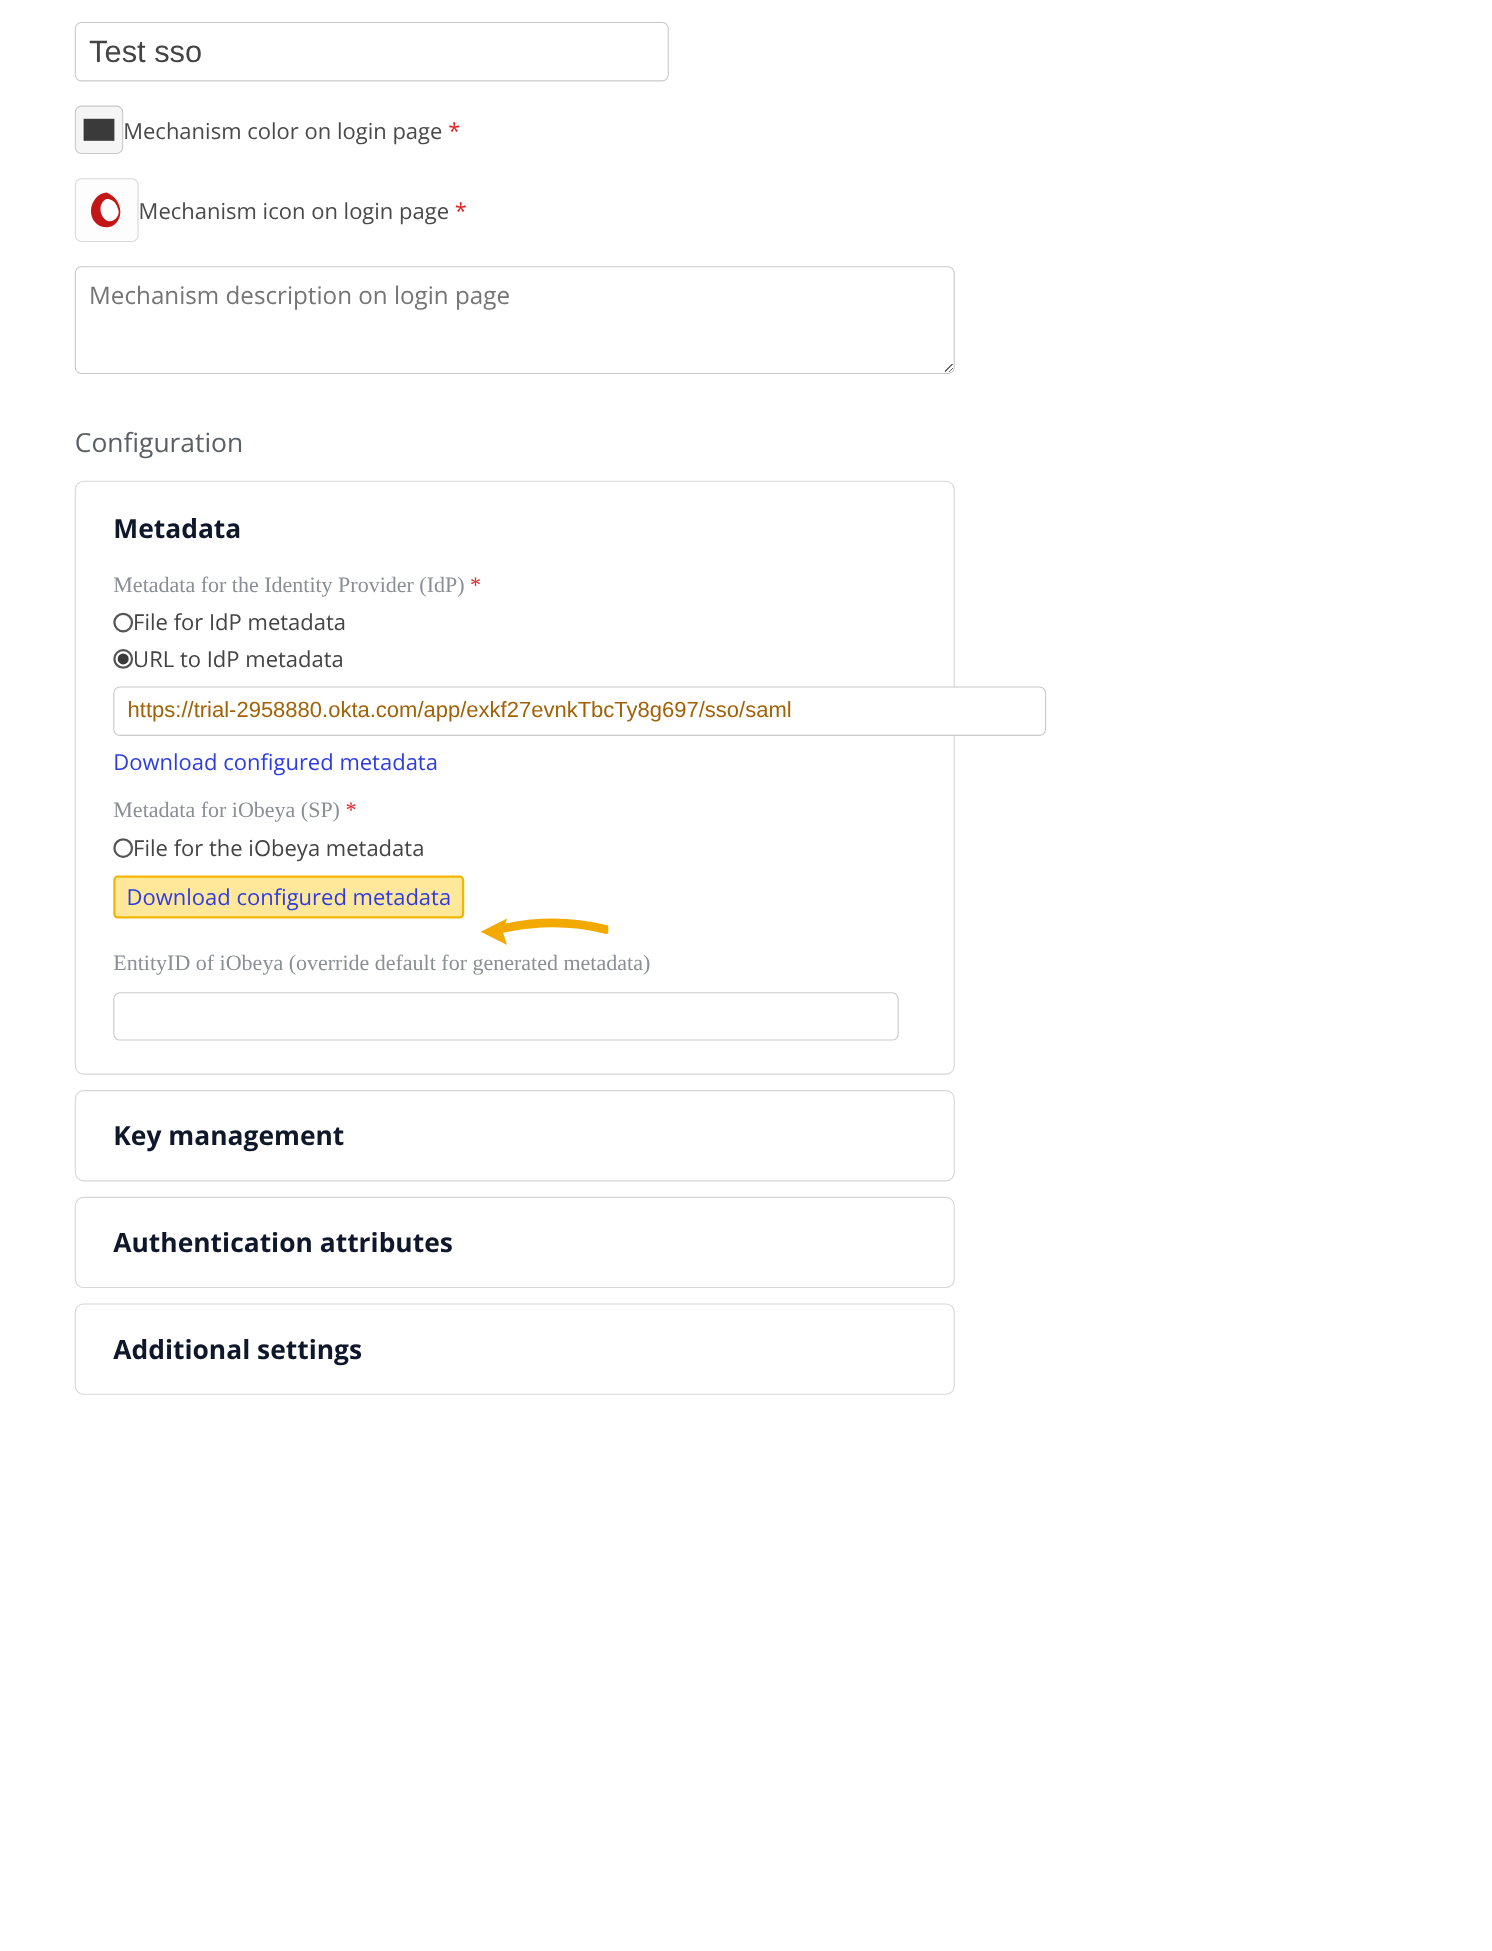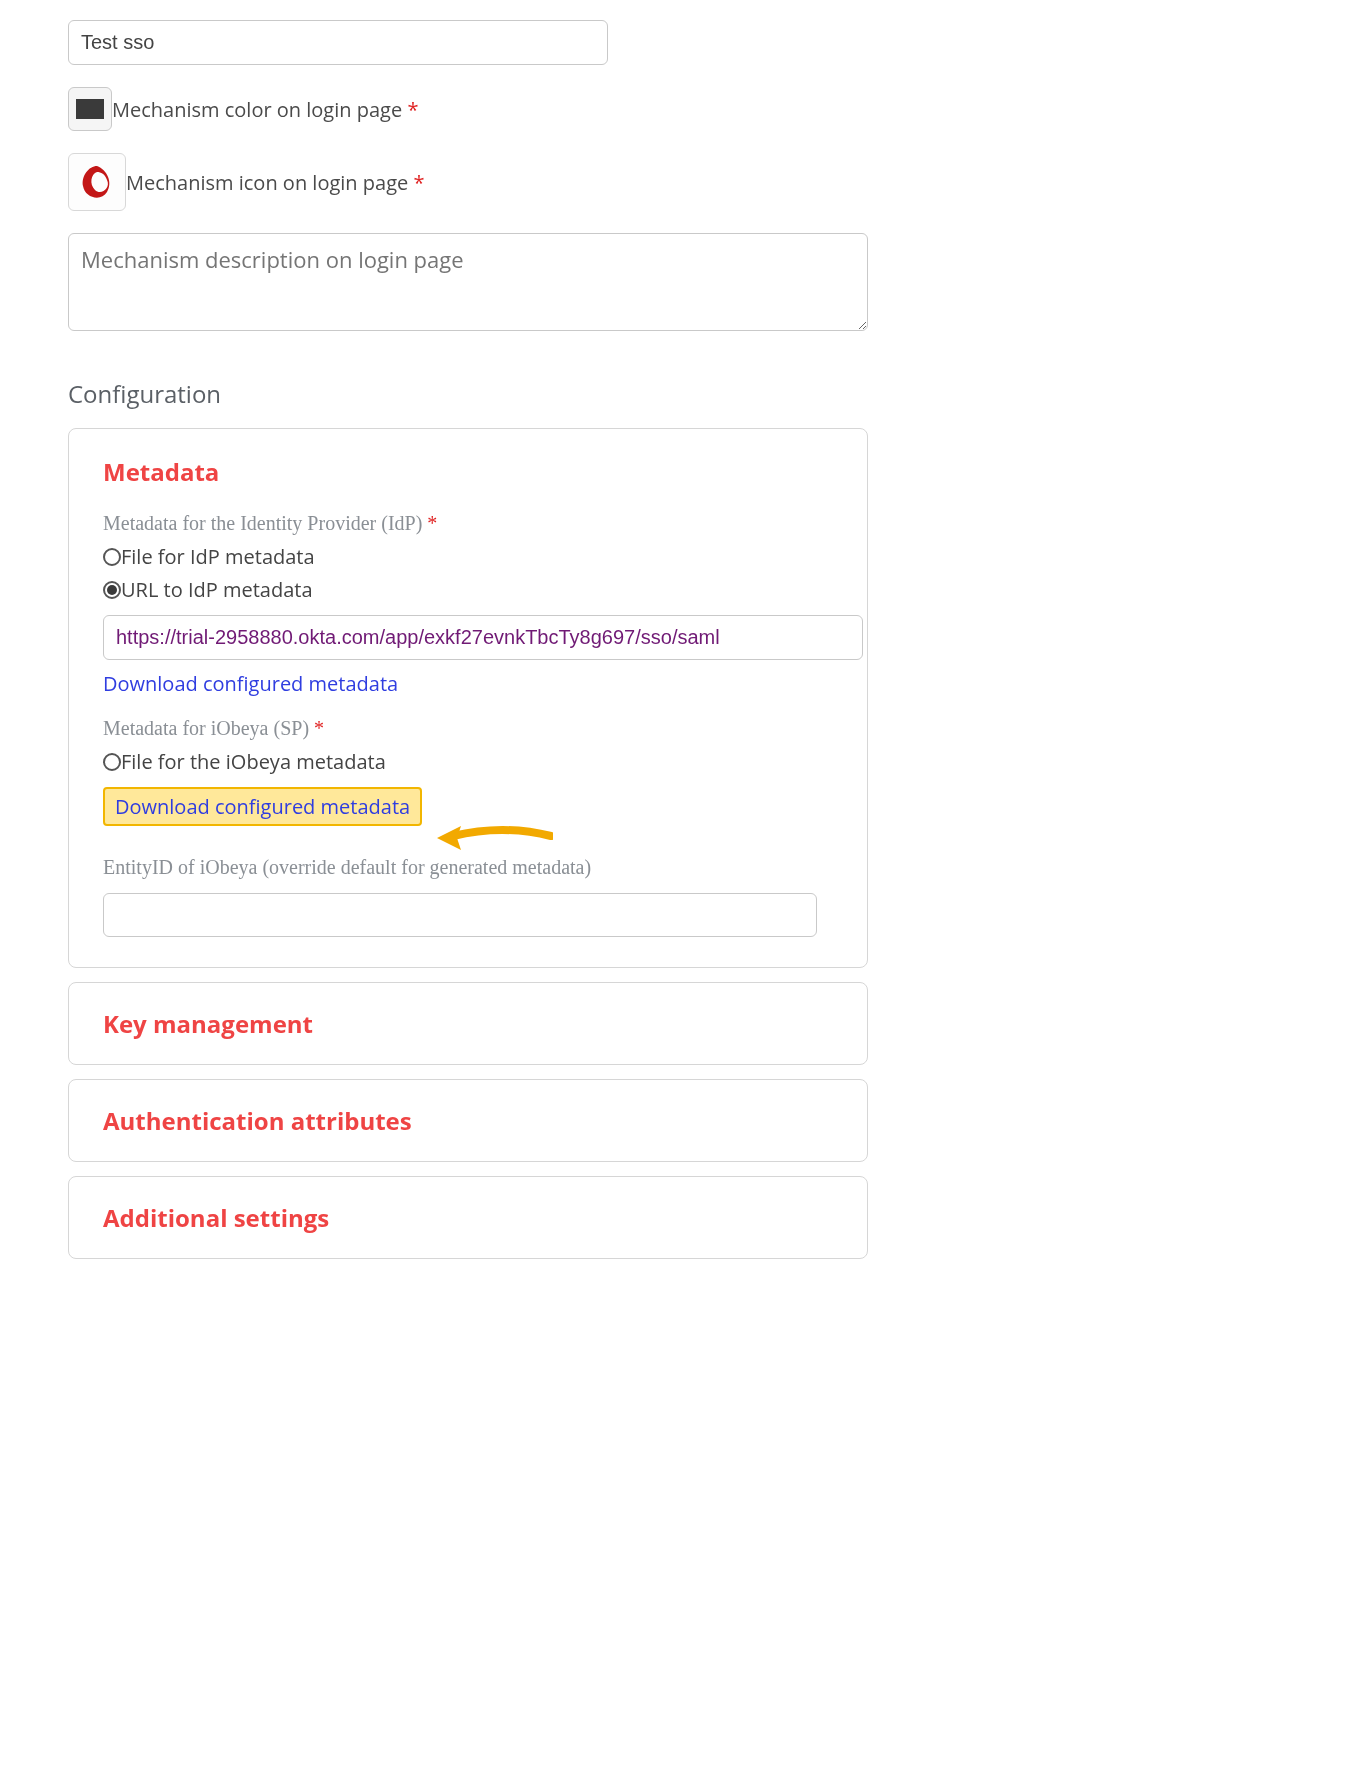--- a/index.html
+++ b/index.html
@@ -9,21 +9,21 @@
     background:#ffffff;
     color:#555a5f;
     font-size:20px;
     width:1356px;
     padding:20px 0 60px 68px;
   }
   .req { color:#e02424; }
   .text-input {
     width:540px;
     padding:10px 12px;
-    font-size:20px;
+    font-size:28px;
     color:#444;
     border:1px solid #c9c9c9;
     border-radius:6px;
     background:#fff;
   }
   .row { display:flex; align-items:center; margin-top:22px; }
   .swatch-btn {
     width:44px; height:44px;
     border:1px solid #c9c9c9;
     border-radius:6px;
@@ -62,21 +62,21 @@
     width:800px;
     border:1px solid #d6d6d6;
     border-radius:8px;
     padding:26px 34px 30px 34px;
     margin-bottom:14px;
   }
   .panel.collapsed { padding:24px 34px; }
   .panel-title {
     font-size:24px;
     font-weight:700;
-    color:#ef4444;
+    color:#0f172a;
     margin:0;
   }
   .panel .panel-title + * { margin-top:24px; }
   .field-label {
     font-size:20px;
     color:#8a8f95;
     margin:10px 0 8px 0;
     font-family:Liberation Serif, serif;
   }
   .radio-row {
@@ -88,24 +88,24 @@
     border:2px solid #555;
     border-radius:50%;
     display:inline-flex; align-items:center; justify-content:center;
     flex-shrink:0;
     background:#fff;
   }
   .radio .dot { width:10px; height:10px; border-radius:50%; background:#3a3a3a; display:none; }
   .radio.checked .dot { display:block; }
   .radio-label { font-size:20px; color:#444; }
   .url-input {
-    width:760px;
+    width:848px;
     padding:10px 12px;
     font-size:20px;
-    color:#701a75;
+    color:#a16207;
     border:1px solid #c9c9c9;
     border-radius:6px;
     background:#fff;
     margin-top:6px;
     white-space:nowrap; overflow:hidden;
   }
   .link {
     color:#2f3de0;
     font-size:20px;
     text-decoration:none;

